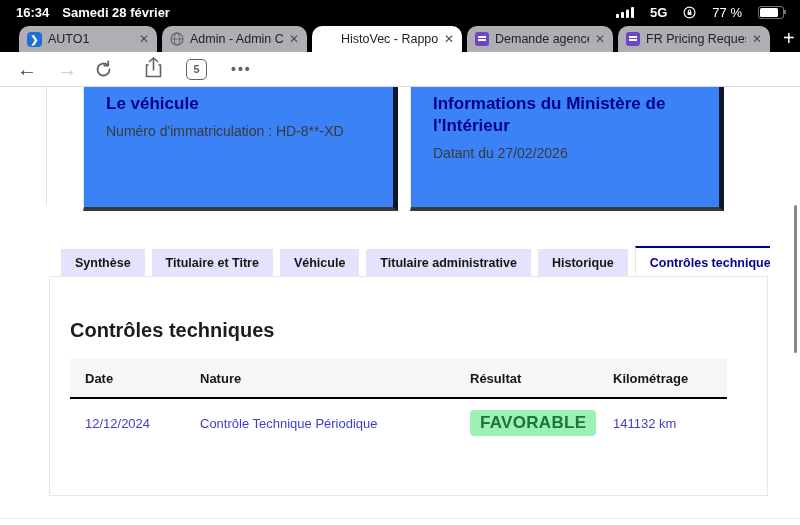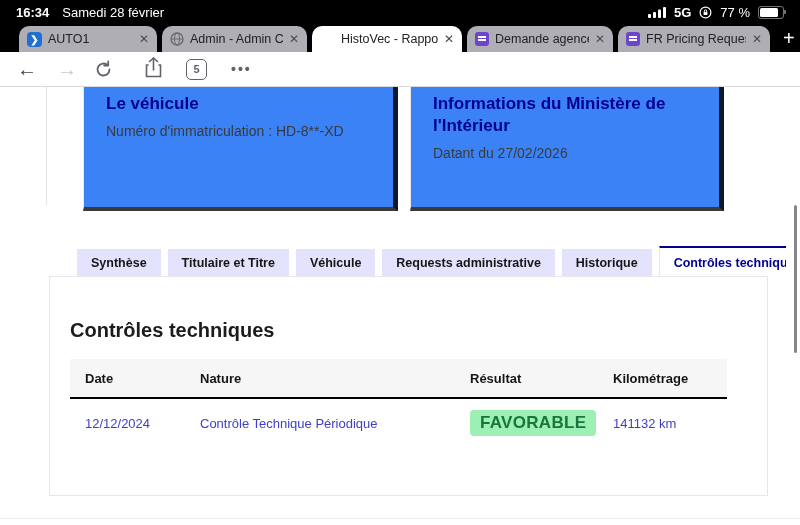--- a/index.html
+++ b/index.html
@@ -4,22 +4,22 @@
 <style>
   html,body{margin:0;padding:0;background:#000;}
   body{width:800px;height:525px;overflow:hidden;font-family:"Liberation Sans",sans-serif;-webkit-font-smoothing:antialiased;}
   .screen{position:relative;width:800px;height:525px;background:#fff;}
 
   
   .status-bar{position:absolute;left:0;top:0;width:800px;height:24px;background:#000;color:#fff;
     display:flex;align-items:center;justify-content:space-between;padding:12px 16px;box-sizing:border-box;font-size:13px;}
   .sb-left{display:flex;gap:13px;align-items:center;}
   .sb-time{font-weight:700;}
-  .sb-date{font-weight:400;}
-  .sb-right{display:flex;gap:8px;align-items:center;}
+  .sb-date{font-weight:700;}
+  .sb-right{display:flex;gap:16px;align-items:center;}
   .sb-net{font-weight:600;}
   .batt{position:relative;width:24px;height:11px;border:1px solid rgba(255,255,255,.45);border-radius:3px;}
   .batt::before{content:"";position:absolute;left:1px;top:1px;bottom:1px;width:77%;background:#fff;border-radius:1.5px;}
   .batt::after{content:"";position:absolute;right:-3px;top:3px;width:2px;height:4px;background:rgba(255,255,255,.45);border-radius:0 1px 1px 0;}
 
   
   .tab-strip{position:absolute;left:0;top:24px;width:800px;height:28px;background:#000;display:flex;align-items:flex-end;padding-left:19px;box-sizing:border-box;}
   .btab{height:26px;border-radius:10px 10px 0 0;background:#aeaeb4;display:flex;align-items:center;padding:0 8px;box-sizing:border-box;margin-right:5px;font-size:12.5px;color:#222;font-weight:500;}
   .btab.active{background:#fff;}
   .btab .lbl{flex:1;overflow:hidden;white-space:nowrap;margin:0 6px;}
@@ -50,21 +50,21 @@
   
   .page{position:absolute;left:0;top:87px;width:800px;height:438px;background:#fff;overflow:hidden;}
   .prev-card-edge{position:absolute;left:46px;top:0;height:118px;width:0;border-right:1px solid #e3e3e5;}
   .card{position:absolute;top:0;height:114px;background:#3b82f6;border-left:1px solid #e7e7e9;border-right:5px solid #0f172a;border-bottom:4px solid #3a3a3a;box-sizing:content-box;padding:6px 22px 0 22px;}
   .card1{left:83px;width:265px;}
   .card2{left:410px;width:264px;}
   .card-title{color:#000091;font-size:17px;font-weight:700;line-height:22px;margin:0 0 8px 0;}
   .card-line{color:#3a3a3a;font-size:14px;margin:0;}
 
   
-  .navtabs-clip{position:absolute;left:65px;top:157px;width:721px;height:33px;overflow:hidden;}
+  .navtabs-clip{position:absolute;left:49px;top:157px;width:721px;height:33px;overflow:hidden;}
   .navtabs{position:absolute;left:12px;bottom:0;display:flex;align-items:flex-end;gap:7px;white-space:nowrap;}
   .ntab{height:28px;background:#e3e3fd;color:#161616;font-size:12.5px;font-weight:700;display:flex;align-items:center;padding:0 14px;box-sizing:border-box;}
   .ntab.active{height:31px;background:#fff;color:#000091;border-top:2px solid #000091;border-left:1px solid #e7e7e9;border-right:1px solid #e7e7e9;}
 
   
   .content-card{position:absolute;left:49px;top:189px;width:719px;height:220px;background:#fff;border:1px solid #e7e7e9;box-sizing:border-box;}
   .section-title{margin:42px 0 0 20px;font-size:20px;font-weight:700;color:#1c1c1c;}
   .ct-table{margin:17px 0 0 20px;width:657px;border-collapse:collapse;table-layout:fixed;font-size:13px;}
   .ct-table col.c1{width:130px}.ct-table col.c2{width:270px}.ct-table col.c3{width:143px}.ct-table col.c4{width:114px}
   .ct-table thead th{background:#f6f6f6;text-align:left;font-weight:700;color:#161616;height:38px;padding:0;border-bottom:2px solid #000000;}
@@ -189,21 +189,21 @@
         <div class="ntab">
             <span>Synthèse</span>
           </div>
         <div class="ntab">
             <span>Titulaire et Titre</span>
           </div>
         <div class="ntab">
             <span>Véhicule</span>
           </div>
         <div class="ntab">
-            <span>Requests administrative</span>
+            <span>Titulaire administrative</span>
           </div>
         <div class="ntab">
             <span>Historique</span>
           </div>
         <div class="ntab active">
             <span>Contrôles techniques</span>
           </div>
 
       </div>
     </div>

